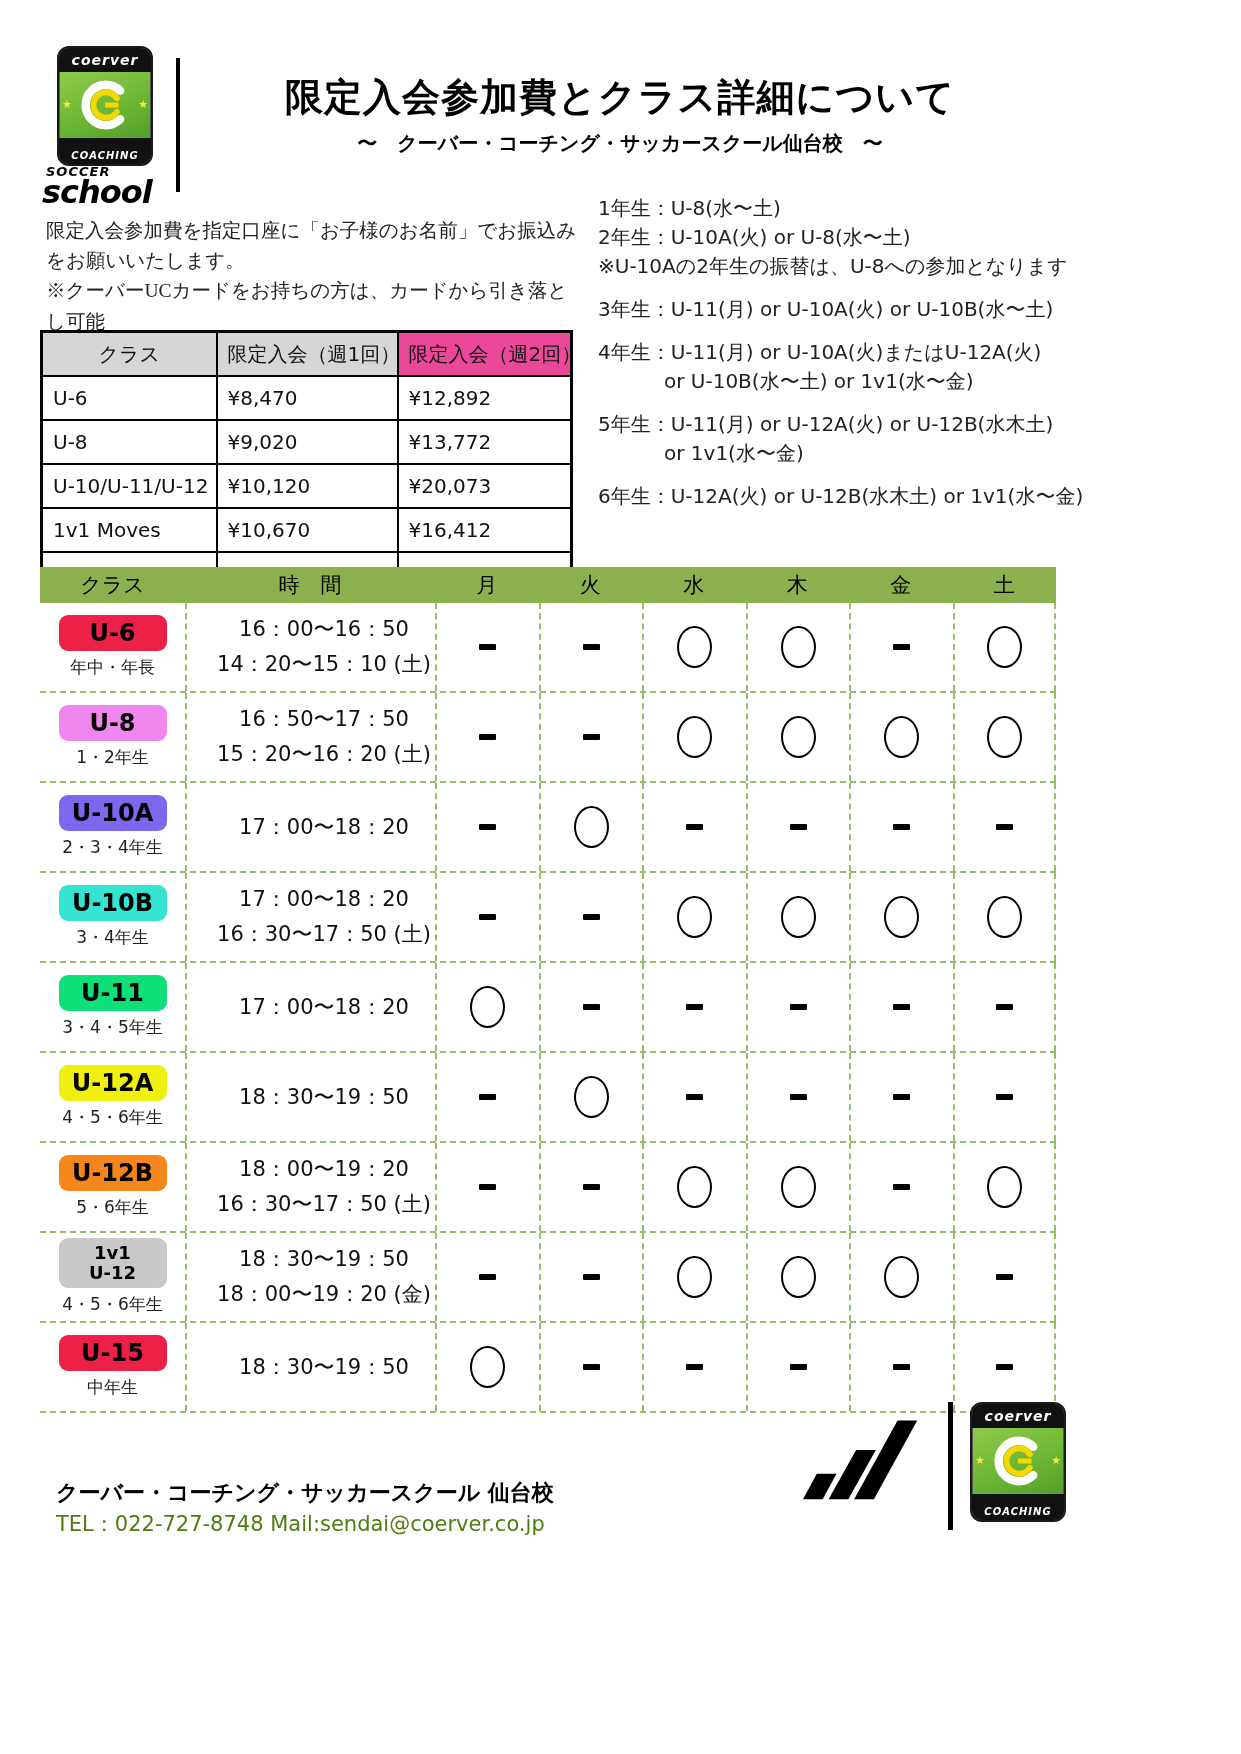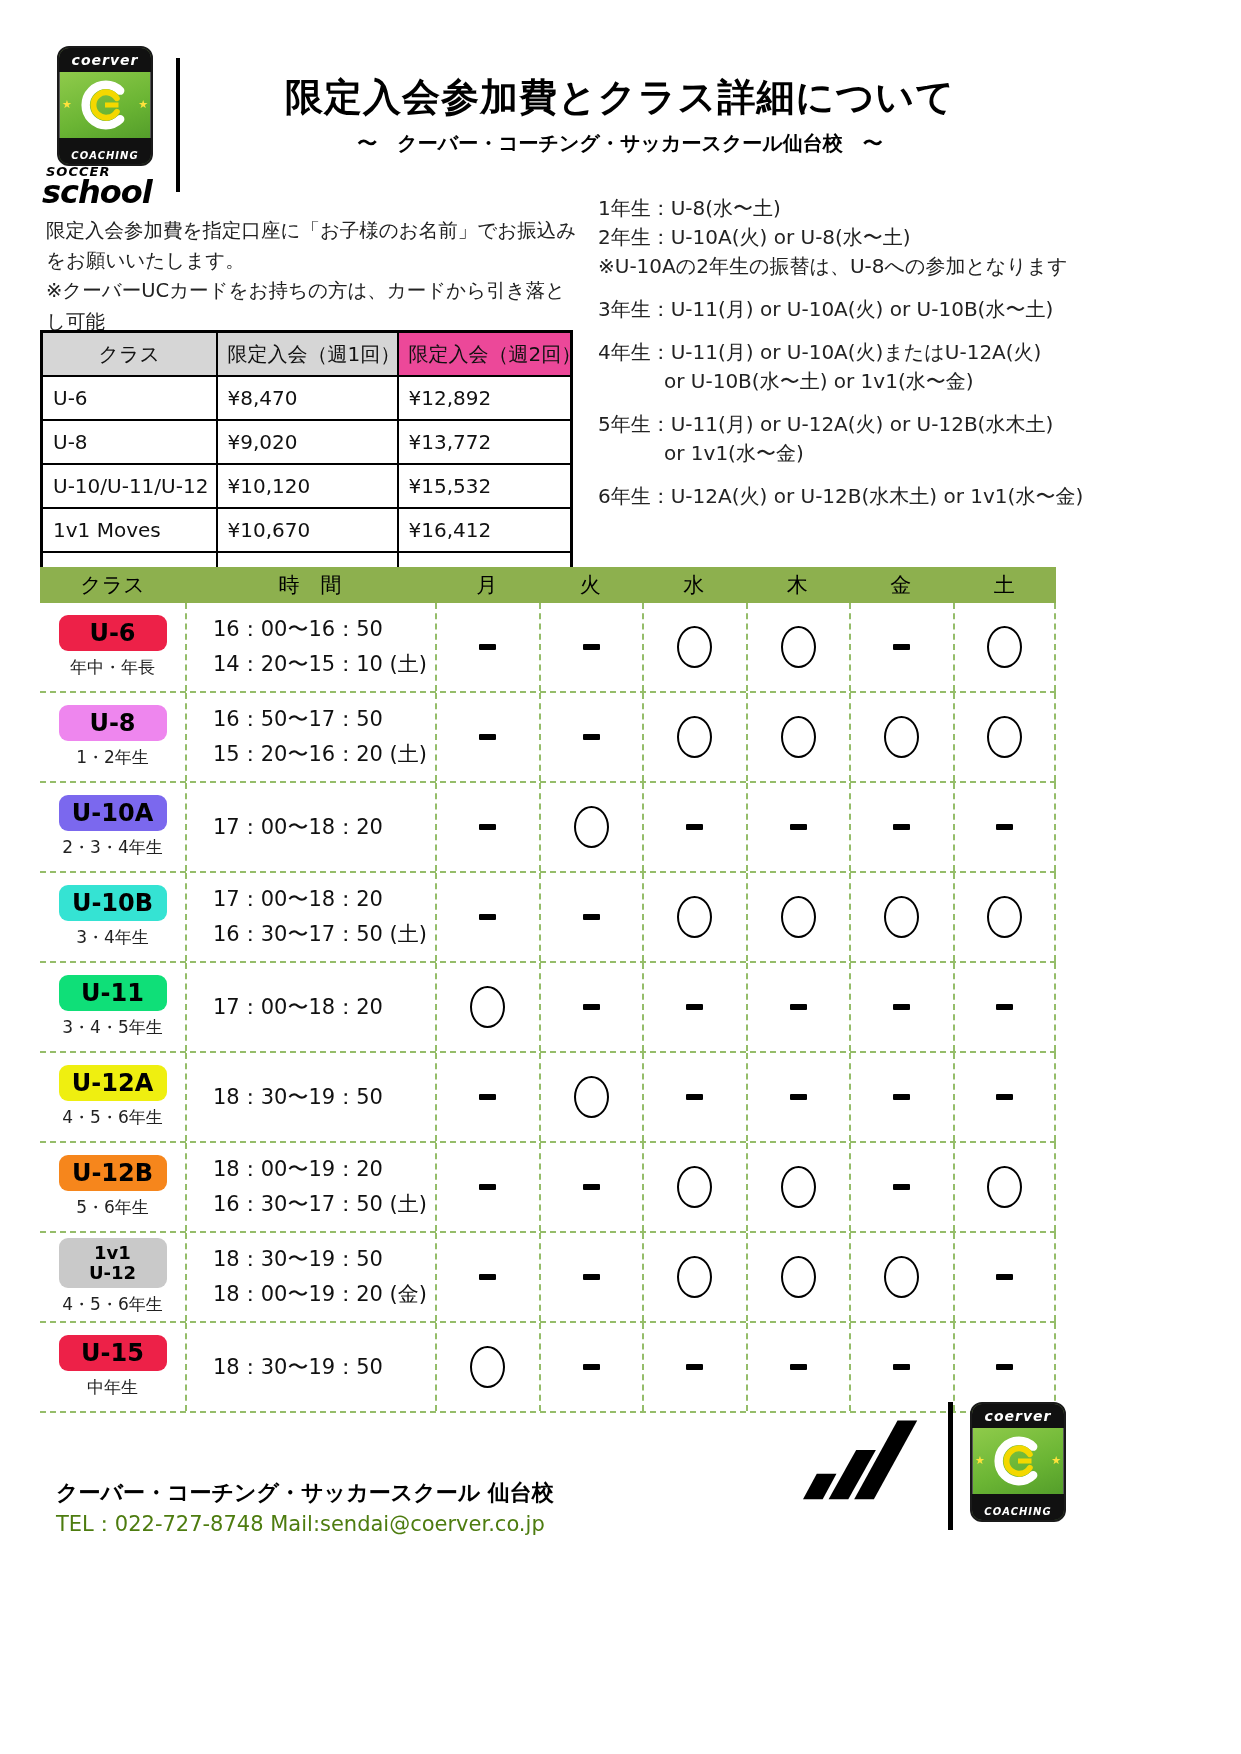--- a/index.html
+++ b/index.html
@@ -24,21 +24,21 @@
   .cb-star.left{left:3px;} .cb-star.right{right:3px;}
   .cb-bottom{height:34px;background:#111;display:flex;align-items:center;justify-content:center;}
   .cb-bottom span{color:#fff;font-style:italic;font-weight:bold;font-size:10px;letter-spacing:1px;}
   .logo-top{left:57px;top:46px;}
   .soccer-school{position:absolute;left:42px;top:164px;width:130px;text-align:left;color:#000;}
   .soccer-school .soccer{font-size:13px;font-weight:bold;font-style:italic;letter-spacing:1px;display:block;margin-left:4px;}
   .soccer-school .school{font-size:32px;font-weight:bold;font-style:italic;letter-spacing:-1px;line-height:0.85;display:block;}
 
   
   .payment-note{position:absolute;left:46px;top:216px;width:534px;font-size:19.5px;line-height:1.55;color:#222;}
-  .payment-note div{margin:0;}
+  .payment-note div{margin:0;font-family:Liberation Serif, serif;}
   .grade-info{position:absolute;left:598px;top:194px;width:640px;font-size:20px;line-height:29px;color:#222;}
   .gline.gap{margin-top:14px;}
   .gline.indent{padding-left:66px;}
 
   
   .fee-table{position:absolute;left:40px;top:330px;border-collapse:collapse;table-layout:fixed;width:530px;
              border:3px solid #000;font-size:20px;color:#111;}
   .fee-table th,.fee-table td{border:2px solid #000;height:38px;padding:2px 10px;text-align:left;
                               font-weight:normal;overflow:hidden;white-space:nowrap;}
   .fee-table th{text-align:center;}
@@ -48,21 +48,21 @@
   :root{--grid:#95bd6a;}
   .schedule{position:absolute;left:40px;top:567px;width:1016px;}
   .sched-header{display:grid;grid-template-columns:145px 250px repeat(6,1fr);height:36px;
                 align-items:center;background:#8db04e;color:#000;font-size:21px;}
   .sched-header .hcell{text-align:center;}
   .srow{display:grid;grid-template-columns:145px 250px repeat(6,1fr);height:88px;
         border-bottom:2px dashed var(--grid);}
   .cell{display:flex;flex-direction:column;align-items:center;justify-content:center;}
   .time-cell,.day-cell{border-left:2px dashed var(--grid);}
   .day-cell:last-child{border-right:2px dashed var(--grid);}
-  .time-cell{align-items:flex-start;padding-left:26px;font-size:21px;line-height:1.65;color:#111;}
+  .time-cell{align-items:center;padding-left:26px;font-size:21px;line-height:1.65;color:#111;}
   .badge{min-width:84px;padding:5px 12px;border-radius:9px;font-weight:bold;font-size:24px;
          color:#000;text-align:center;line-height:1.1;}
   .badge .bline{display:block;}
   .badge.two .bline{font-size:18px;}
   .grade-label{margin-top:5px;font-size:17px;color:#222;}
   .mark-circle{width:31px;height:38px;border:2px solid #000;border-radius:50%;}
   .mark-dash{width:17px;height:6px;background:#000;border-radius:1px;}
 
   
   .footer-name{position:absolute;left:56px;top:1478px;font-size:22px;font-weight:bold;color:#000;}
@@ -139,21 +139,21 @@
           <td>¥12,892</td>
         </tr>
         <tr>
           <td>U-8</td>
           <td>¥9,020</td>
           <td>¥13,772</td>
         </tr>
         <tr>
           <td>U-10/U-11/U-12</td>
           <td>¥10,120</td>
-          <td>¥15,532</td>
+          <td>¥20,073</td>
         </tr>
         <tr>
           <td>1v1 Moves</td>
           <td>¥10,670</td>
           <td>¥16,412</td>
         </tr>
         <tr>
           <td>U-15</td>
           <td>¥10,670</td>
           <td></td>

